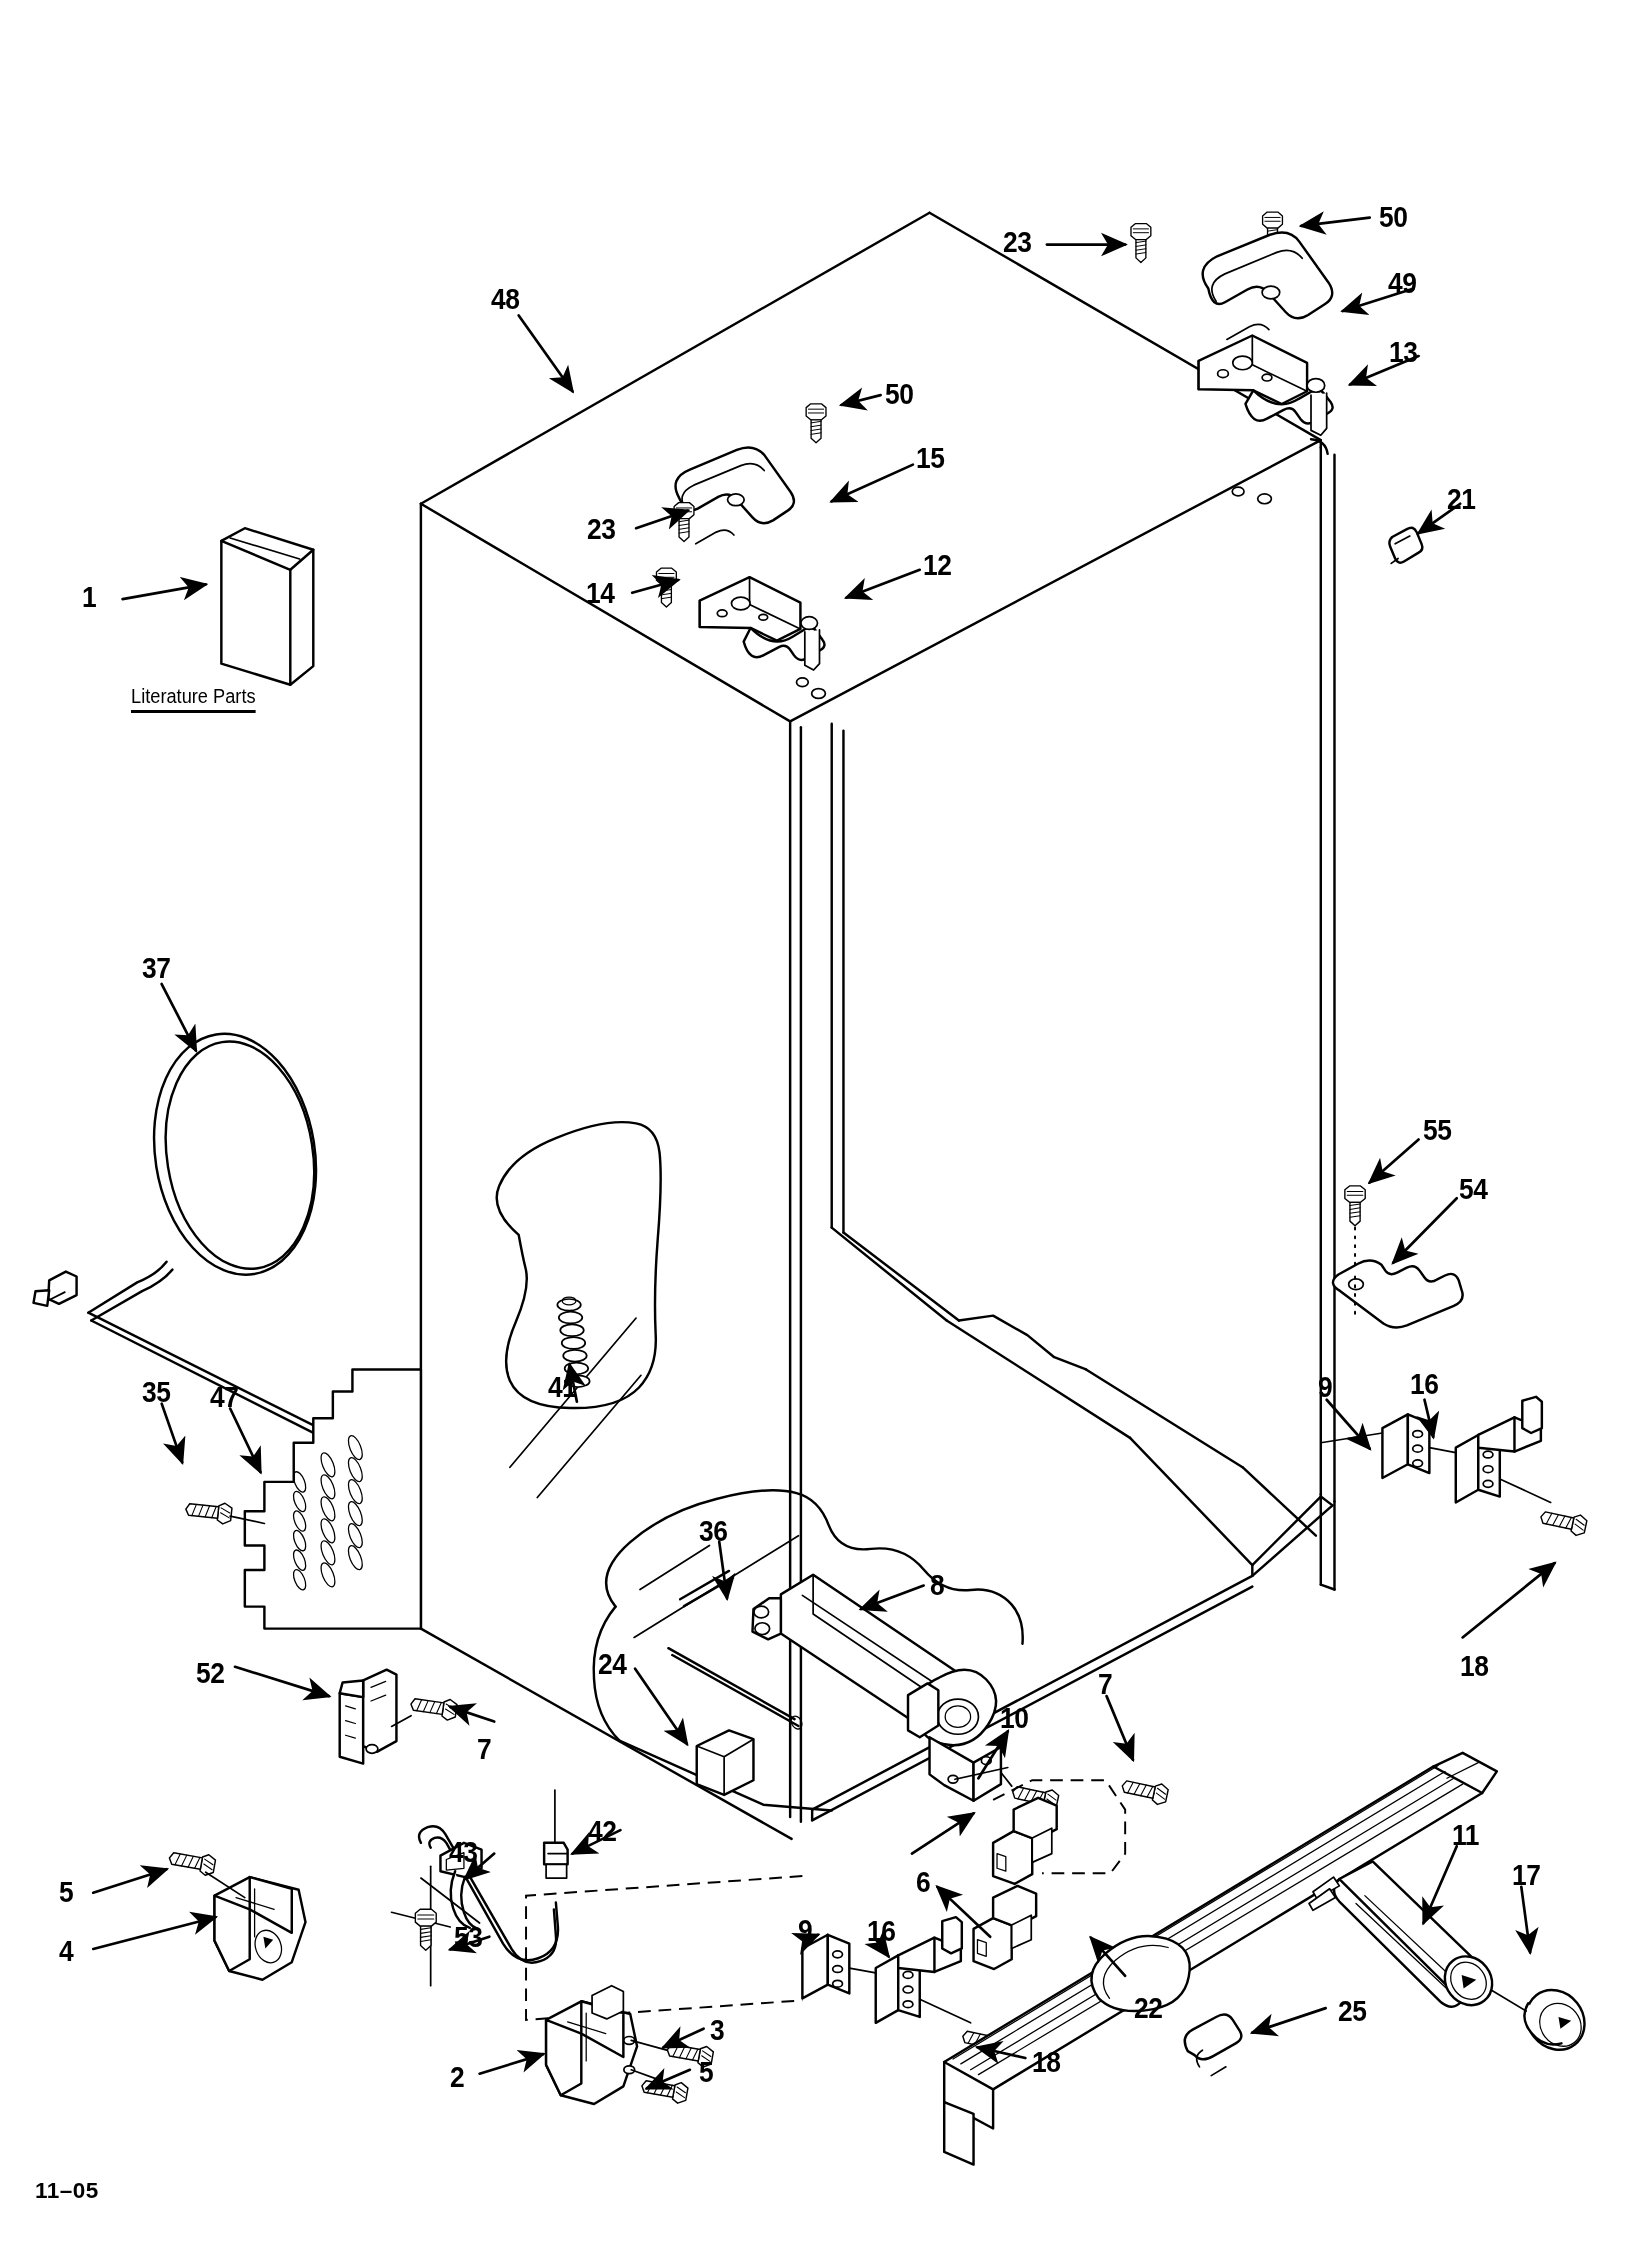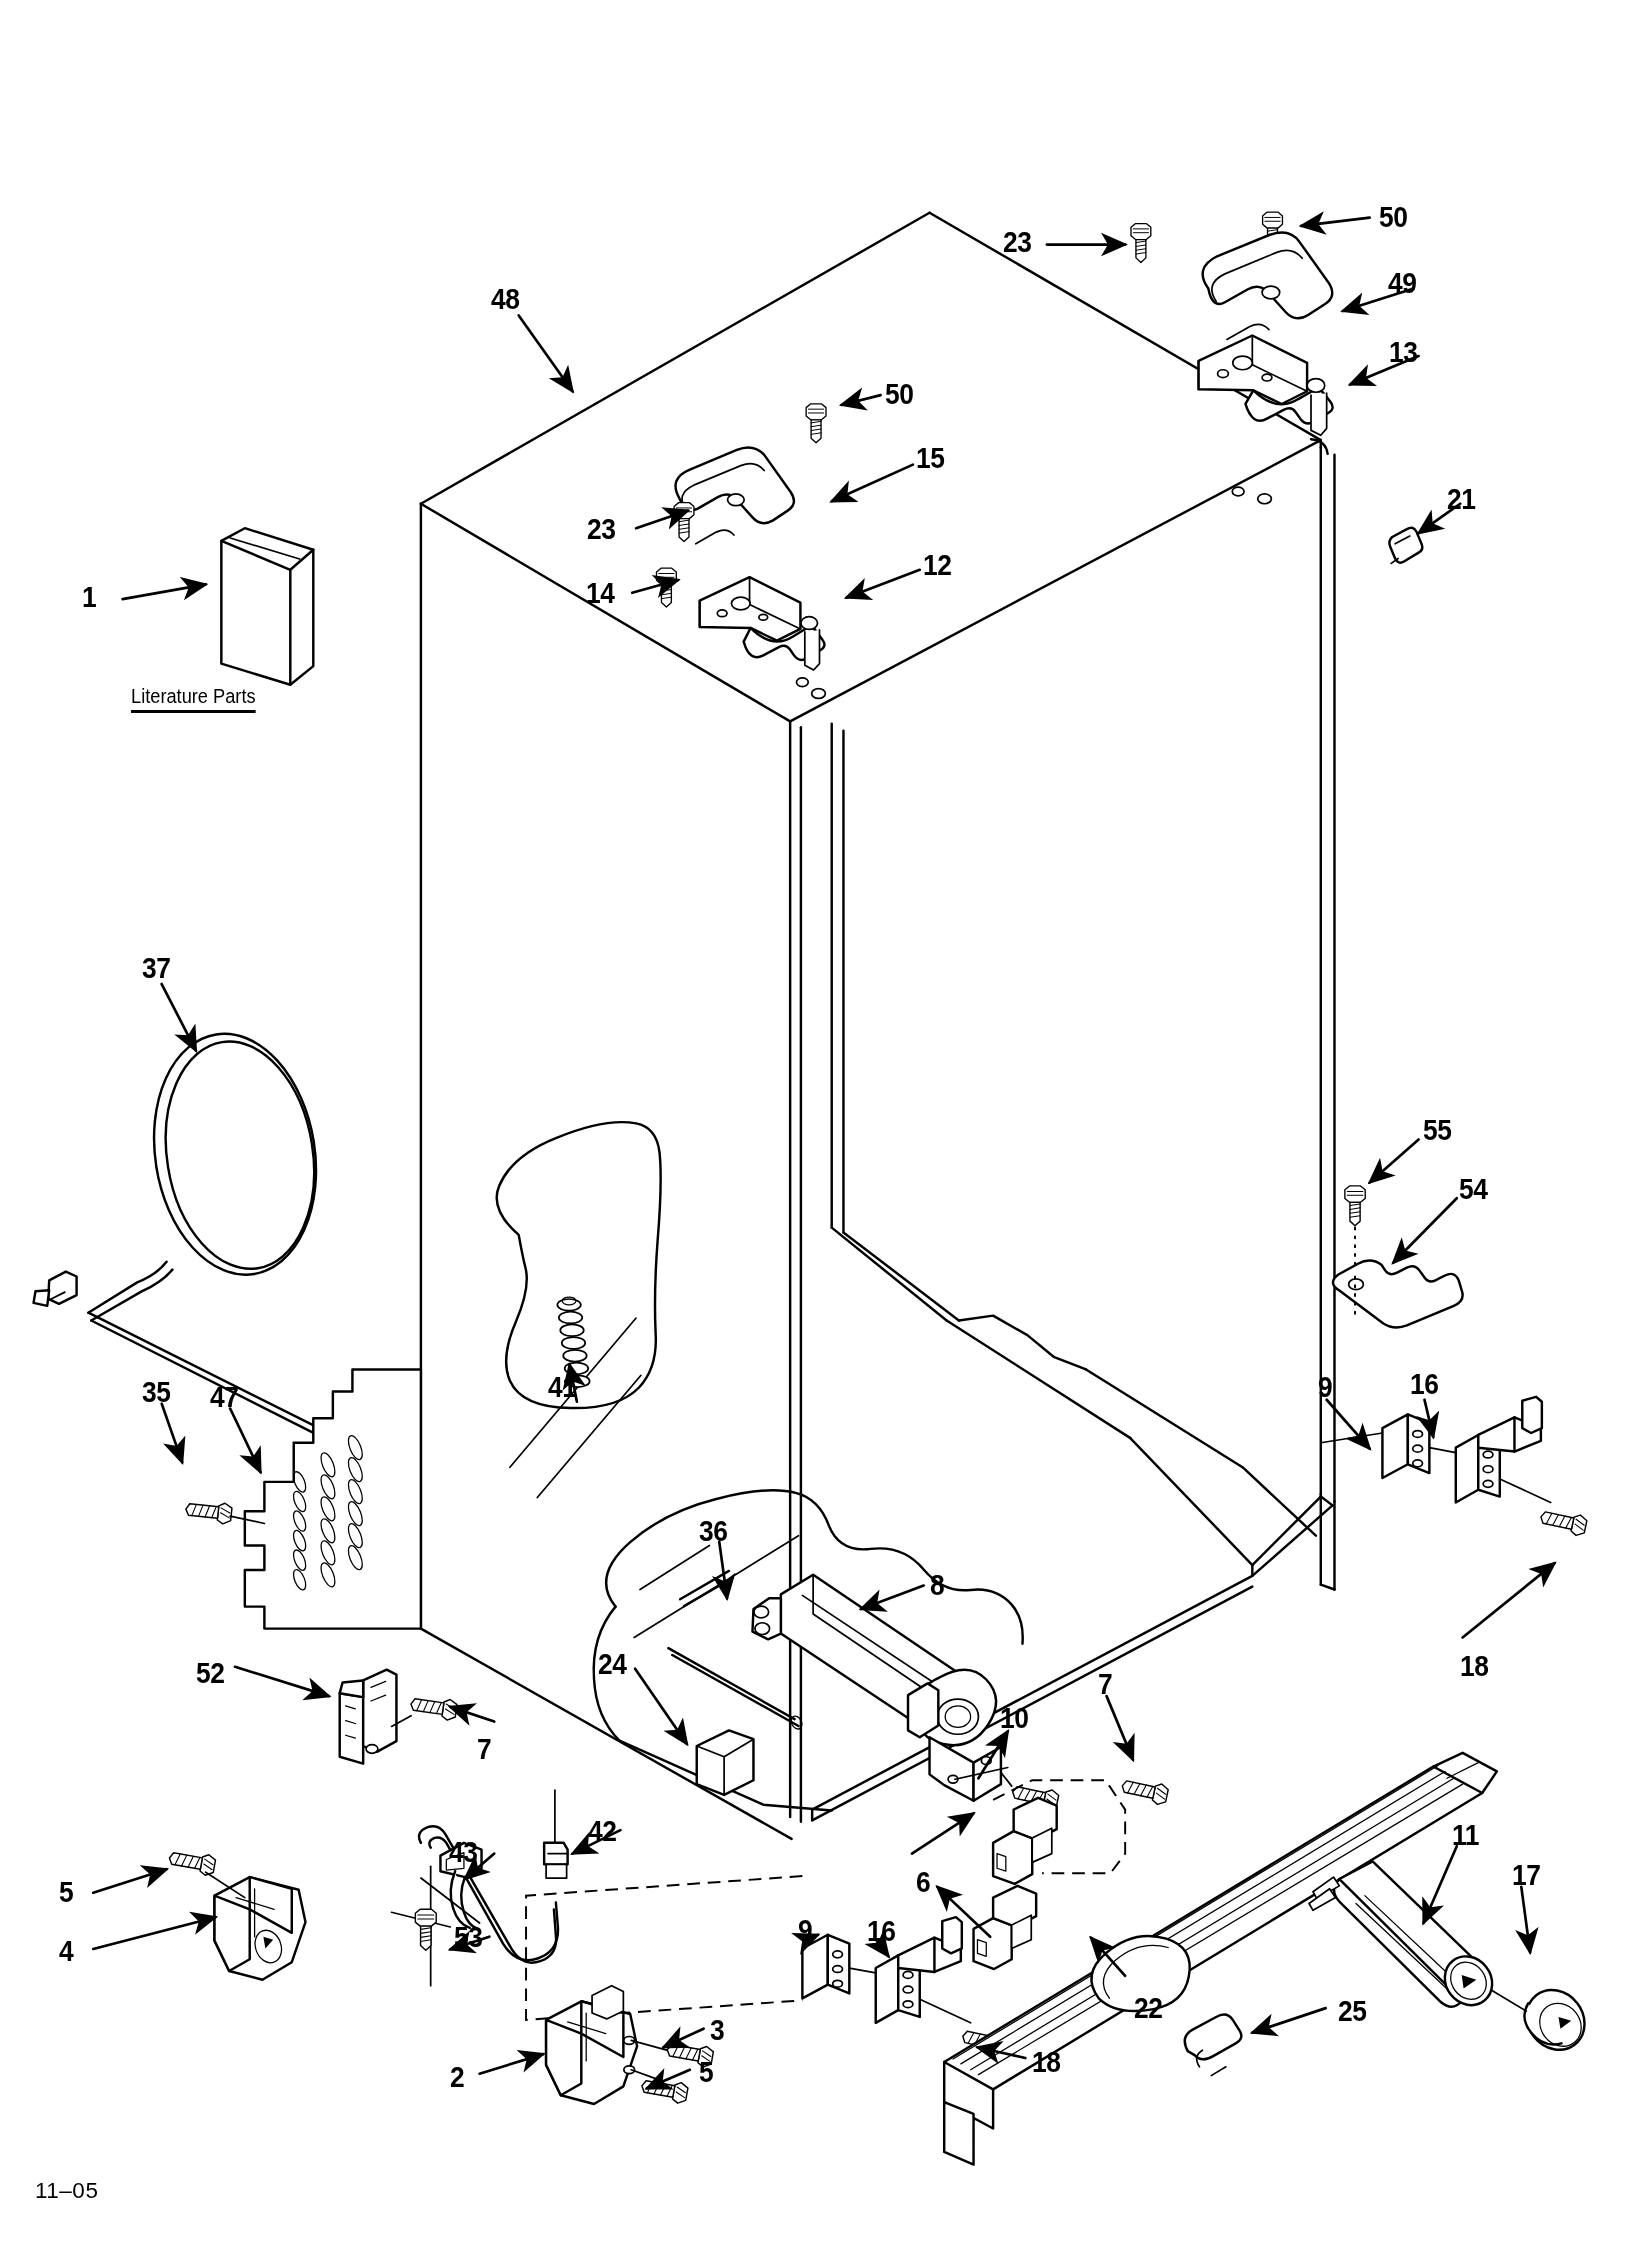--- a/index.html
+++ b/index.html
@@ -46,21 +46,21 @@
     color: #000000;
     white-space: nowrap;
     border-bottom: 3.4px solid #000000;
     padding-bottom: 1.5px;
     transform: scaleX(0.93);
     transform-origin: left top;
   }
   .footer-date {
     position: absolute;
     font-family: "Liberation Sans", sans-serif;
-    font-weight: normal;
+    font-weight: bold;
     font-size: 22.5px;
     color: #000000;
     white-space: nowrap;
     letter-spacing: 0.5px;
   }
 </style>
 </head>
 <body>
 
 <div id="sheet">

